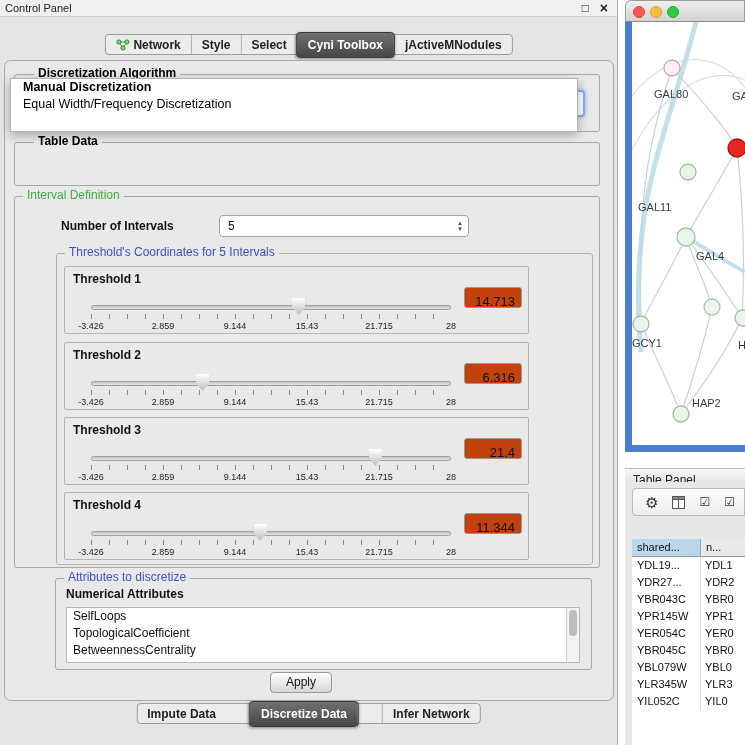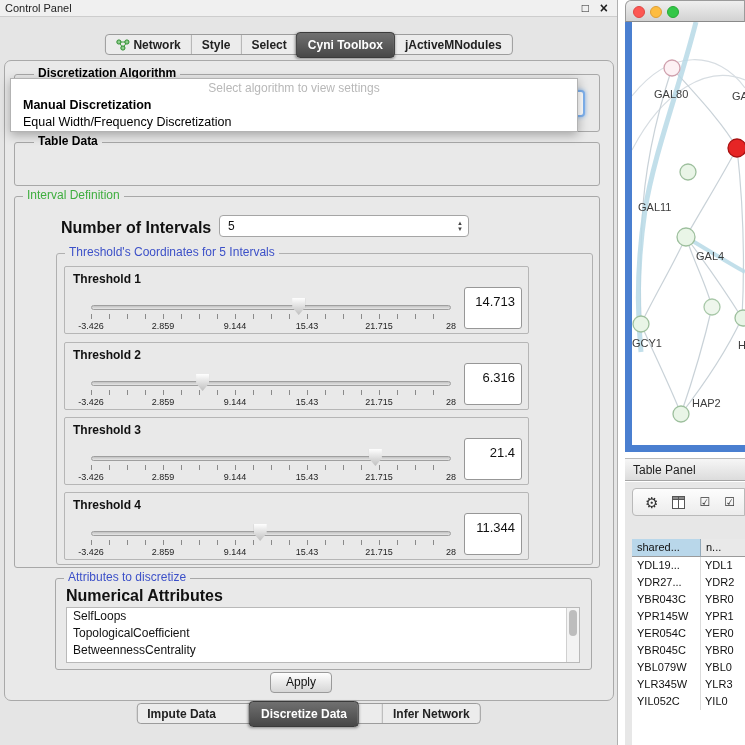--- a/index.html
+++ b/index.html
@@ -34,33 +34,33 @@
   .combo-txt { flex:1; padding-left:8px; font-size:12px; color:#111; white-space:nowrap; overflow:hidden; }
   .combo-arrows { width:16px; display:flex; flex-direction:column; align-items:center; line-height:6px; color:#444; }
   .combo-arrows i { font-style:normal; font-size:6px; height:6px; }
   .focus-sliver { border:2px solid #7fb2ef; box-shadow:0 0 4px #7fb2ef; z-index:5; }
 
   .popup { position:absolute; left:10px; top:78px; width:568px; height:54px; background:#fff; border:1px solid #b3b3b3; box-shadow:0 3px 10px rgba(0,0,0,.3); z-index:10; }
   .popup-placeholder { height:18px; line-height:18px; text-align:center; color:#b8b8b8; font-size:12px; }
   .popup-item { height:17px; line-height:17px; padding-left:12px; font-size:12.5px; color:#000; }
   .popup-item.bold { font-weight:bold; }
 
-  .lbl { position:absolute; font-size:16px; }
+  .lbl { position:absolute; font-size:12px; }
   .bold { font-weight:bold; }
 
   .th-block { position:absolute; left:7px; width:465px; height:68px; border:1px solid #b6b6b6; border-radius:2px; }
   .th-label { position:absolute; left:8px; top:5px; font-weight:bold; font-size:12px; }
   .track-area { position:absolute; left:26px; top:30px; width:360px; height:34px; }
   .track { position:absolute; left:0; top:8px; width:100%; height:5px; background:linear-gradient(#c2c2c2,#e6e6e6); border:1px solid #9f9f9f; border-radius:3px; }
   .ticks { position:absolute; left:0; top:17px; width:100%; height:5px;
            background:repeating-linear-gradient(to right,#8a8a8a 0,#8a8a8a 1px,transparent 1px,transparent 18px); }
   .tick-lbl { position:absolute; top:24px; transform:translateX(-50%); font-size:9px; color:#222; white-space:nowrap; }
   .thumb { position:absolute; top:1px; width:13px; height:17px; background:linear-gradient(#fefefe,#bfbfbf);
            clip-path:polygon(0 0,100% 0,100% 55%,50% 100%,0 55%); filter:drop-shadow(0 0 1px #777); z-index:2; }
-  .th-value { position:absolute; right:6px; top:20px; width:58px; height:42px; background:#ffffff; border:1px solid #979797; border-radius:3px; font-size:13px; line-height:28px; text-align:right; padding-right:6px; }
+  .th-value { position:absolute; right:6px; top:20px; width:58px; height:21px; background:#c2410c; border:1px solid #979797; border-radius:3px; font-size:13px; line-height:28px; text-align:right; padding-right:6px; }
 
   .listbox { position:absolute; left:10px; top:28px; width:514px; height:56px; background:#fff; border:1px solid #b9b9b9; overflow:hidden; }
   .list-item { height:17px; line-height:17px; padding-left:6px; font-size:12px; }
   .list-scroll { position:absolute; right:0; top:0; bottom:0; width:13px; background:#f3f3f3; border-left:1px solid #d0d0d0; }
   .sthumb { position:absolute; left:2px; top:2px; width:8px; height:26px; background:#bdbdbd; border-radius:5px; }
 
   .apply-btn { position:absolute; left:270px; top:672px; width:62px; height:21px; background:linear-gradient(#fefefe,#d6d6d6); border:1px solid #9a9a9a; border-radius:4px; font-size:12px; text-align:center; line-height:19px; }
 
   
   #network-window { position:absolute; left:625px; top:0; width:120px; height:452px; }
@@ -68,21 +68,21 @@
   .tl { position:absolute; top:5px; width:12px; height:12px; border-radius:50%; }
   .tl.red    { left:7px;  background:#fc5753; border:1px solid #df4744; }
   .tl.yellow { left:24px; background:#fdbc40; border:1px solid #de9f34; }
   .tl.green  { left:41px; background:#33c748; border:1px solid #27aa35; }
   .net-frame { position:absolute; left:0; top:22px; right:0; bottom:0; background:#4a7fd0; }
   .net-canvas { position:absolute; left:7px; top:0; right:0; bottom:7px; background:#fff; overflow:hidden; }
   .nlabel { position:absolute; font-size:11px; color:#3c3c3c; white-space:nowrap; }
 
   
   #table-panel { position:absolute; left:625px; top:458px; width:120px; height:287px; }
-  .tp-header { position:absolute; left:0; top:0; right:0; height:23px; background:linear-gradient(#f6f6f6,#dcdcdc); border-top:1px solid #bbb; border-bottom:1px solid #a5a5a5; font-size:12px; color:#222; line-height:22px; padding-left:8px; }
+  .tp-header { position:absolute; left:0; top:10px; right:0; height:23px; background:linear-gradient(#f6f6f6,#dcdcdc); border-top:1px solid #bbb; border-bottom:1px solid #a5a5a5; font-size:12px; color:#222; line-height:22px; padding-left:8px; }
   .tp-body { position:absolute; left:0; top:24px; right:0; bottom:0; background:#e7e7e7; }
   .tp-toolbar { position:absolute; left:7px; top:6px; right:0; height:28px; background:linear-gradient(#fdfdfd,#ececec); border:1px solid #b9b9b9; border-radius:4px 0 0 4px; display:flex; align-items:center; gap:14px; padding-left:12px; }
   .tool { font-size:15px; color:#333; line-height:1; }
   .tool.chk { font-size:12px; }
   .thead { position:absolute; left:7px; top:57px; right:0; height:18px; display:flex; font-size:11px; }
   .hc1 { width:69px; background:#b9d7ea; border-right:1px solid #93aabb; border-bottom:1px solid #9a9a9a; line-height:17px; padding-left:5px; overflow:hidden; }
   .hc2 { flex:1; background:#e9e9e9; border-bottom:1px solid #9a9a9a; line-height:17px; padding-left:5px; overflow:hidden; }
   .tbody { position:absolute; left:7px; top:75px; right:0; bottom:0; background:#fff; }
   .trow { display:flex; height:17px; line-height:17px; font-size:11px; }
   .tc1 { width:69px; padding-left:5px; border-right:1px solid #dcdcdc; overflow:hidden; white-space:nowrap; }
@@ -137,21 +137,20 @@
     </div>
     <div class="combo focus-sliver" style="left:552px;top:90px;width:33px;height:27px;">
       <span class="combo-txt"></span>
       <span class="combo-arrows">
           <i>▲</i>
           <i>▼</i>
         </span>
     </div>
 
     <div class="popup">
-      <div class="popup-placeholder">Select algorithm to view settings</div>
       <div class="popup-item bold">Manual Discretization</div>
       <div class="popup-item">Equal Width/Frequency Discretization</div>
     </div>
 
     <div class="group" style="left:14px;top:142px;width:586px;height:44px;">
       <span class="legend black">Table Data</span>
     </div>
 
     <div class="group" style="left:14px;top:196px;width:586px;height:372px;">
       <span class="legend green">Interval Definition</span>

